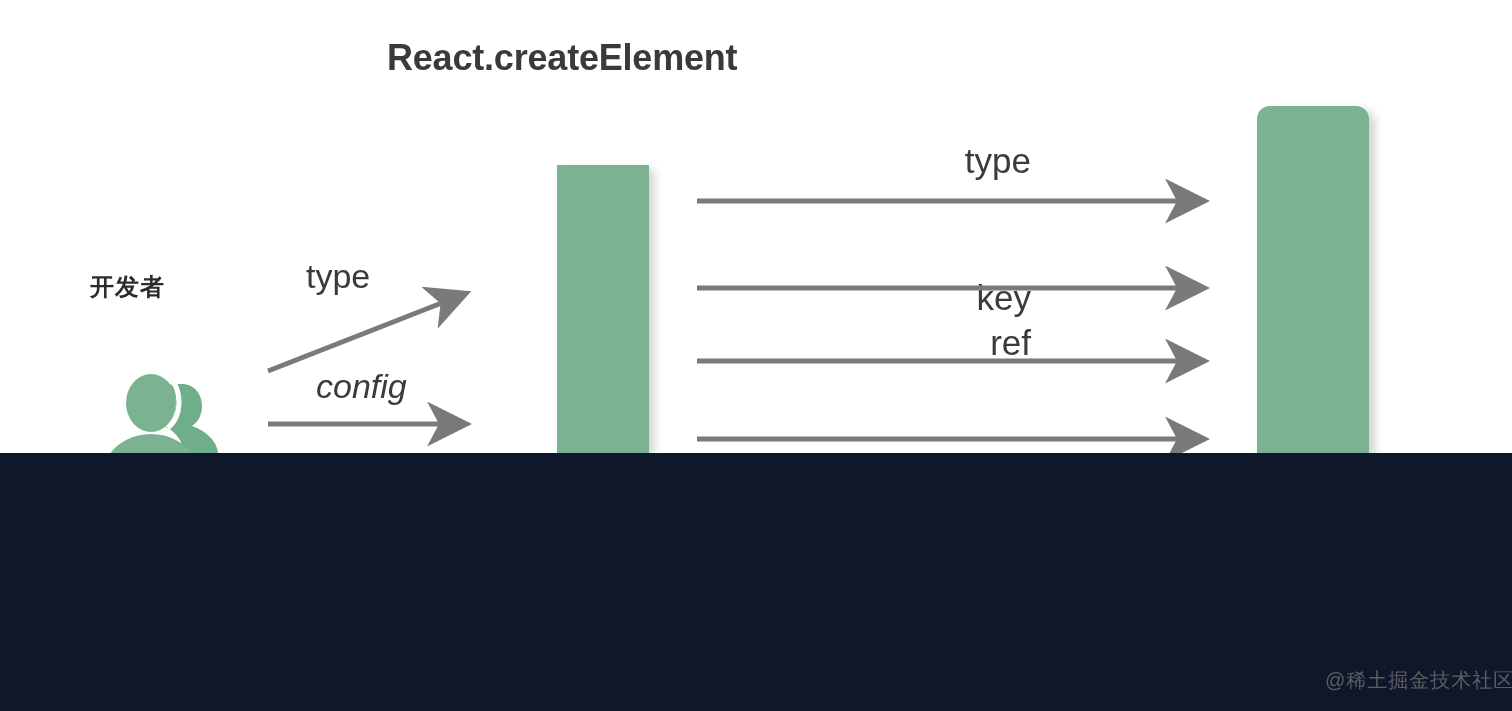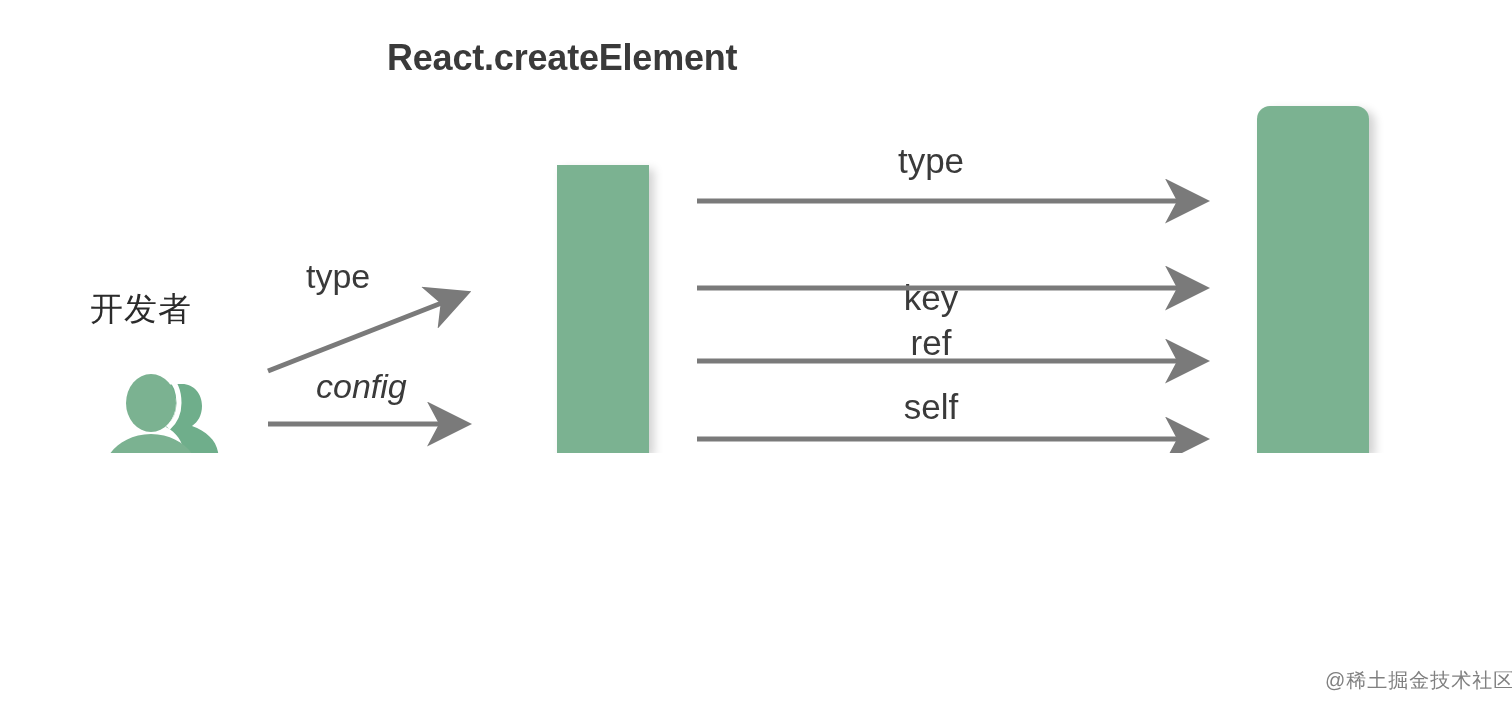--- a/index.html
+++ b/index.html
@@ -4,21 +4,21 @@
 <style>
   html, body {
     margin: 0;
     padding: 0;
     background: #000000;
   }
   #stage {
     position: relative;
     width: 1512px;
     height: 711px;
-    background: #ffffff;
+    background: #0f172a;
     overflow: hidden;
     font-family: "Liberation Sans", "DejaVu Sans", sans-serif;
   }
   
   #canvas {
     position: absolute;
     left: 0;
     top: 0;
     width: 1512px;
     height: 453px;
@@ -42,23 +42,23 @@
   #title-element {
     left: 1167px;
     top: 36px;
     font-size: 36px;
     line-height: 44px;
   }
   
   #dev-label {
     position: absolute;
     left: 90px;
-    top: 288px;
-    font-size: 33px;
-    font-weight: normal;
+    top: 266px;
+    font-size: 24px;
+    font-weight: bold;
     color: #2b2b2b;
     line-height: 42px;
     white-space: nowrap;
     letter-spacing: 1px;
   }
   #dev-icon {
     position: absolute;
     left: 104px;
     top: 370px;
     width: 116px;
@@ -82,21 +82,21 @@
     width: 112px;
     height: 347px;
     border-radius: 13px 13px 0 0;
     box-shadow: 6px 4px 10px rgba(0,0,0,0.18);
   }
   
   .arrow-label {
     position: absolute;
     color: #3a3a3a;
     white-space: nowrap;
-    text-align: center;
+    text-align: right;
     font-size: 34px;
     line-height: 40px;
   }
   .arrow-svg {
     position: absolute;
     overflow: visible;
   }
   
   .right-label { width: 200px; left: 831px; font-size: 35px; }
   
@@ -188,21 +188,20 @@
 
     <svg class="arrow-svg" style="left:692px; top:348px; width:525px; height:26px;" viewBox="0 0 525 26">
       <defs>
         <marker id="ah5" markerWidth="9" markerHeight="9" refX="7" refY="4.5" orient="auto" markerUnits="strokeWidth">
           <path d="M0,0 L9,4.5 L0,9 L2.4,4.5 z" fill="#7a7a7a"></path>
         </marker>
       </defs>
       <line x1="5" y1="13" x2="508" y2="13" stroke="#7a7a7a" stroke-width="5" marker-end="url(#ah5)"></line>
     </svg>
 
-    <div class="arrow-label right-label" style="top:387px;">self</div>
 
     <svg class="arrow-svg" style="left:692px; top:426px; width:525px; height:26px;" viewBox="0 0 525 26">
       <defs>
         <marker id="ah6" markerWidth="9" markerHeight="9" refX="7" refY="4.5" orient="auto" markerUnits="strokeWidth">
           <path d="M0,0 L9,4.5 L0,9 L2.4,4.5 z" fill="#7a7a7a"></path>
         </marker>
       </defs>
       <line x1="5" y1="13" x2="508" y2="13" stroke="#7a7a7a" stroke-width="5" marker-end="url(#ah6)"></line>
     </svg>
 

